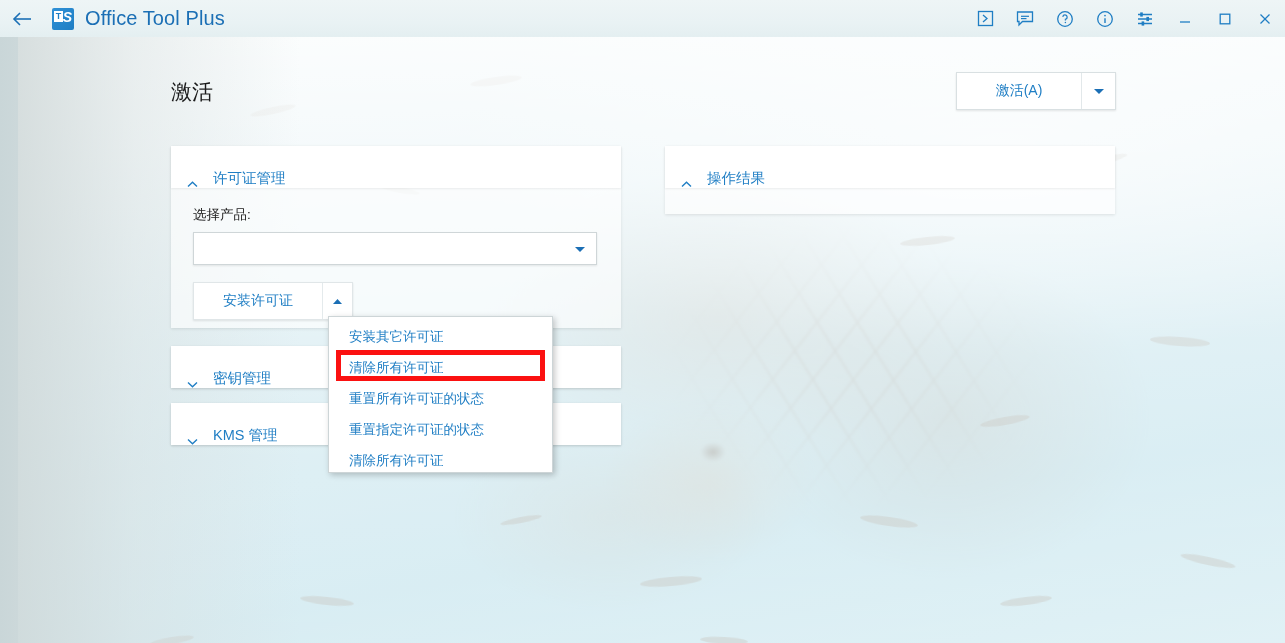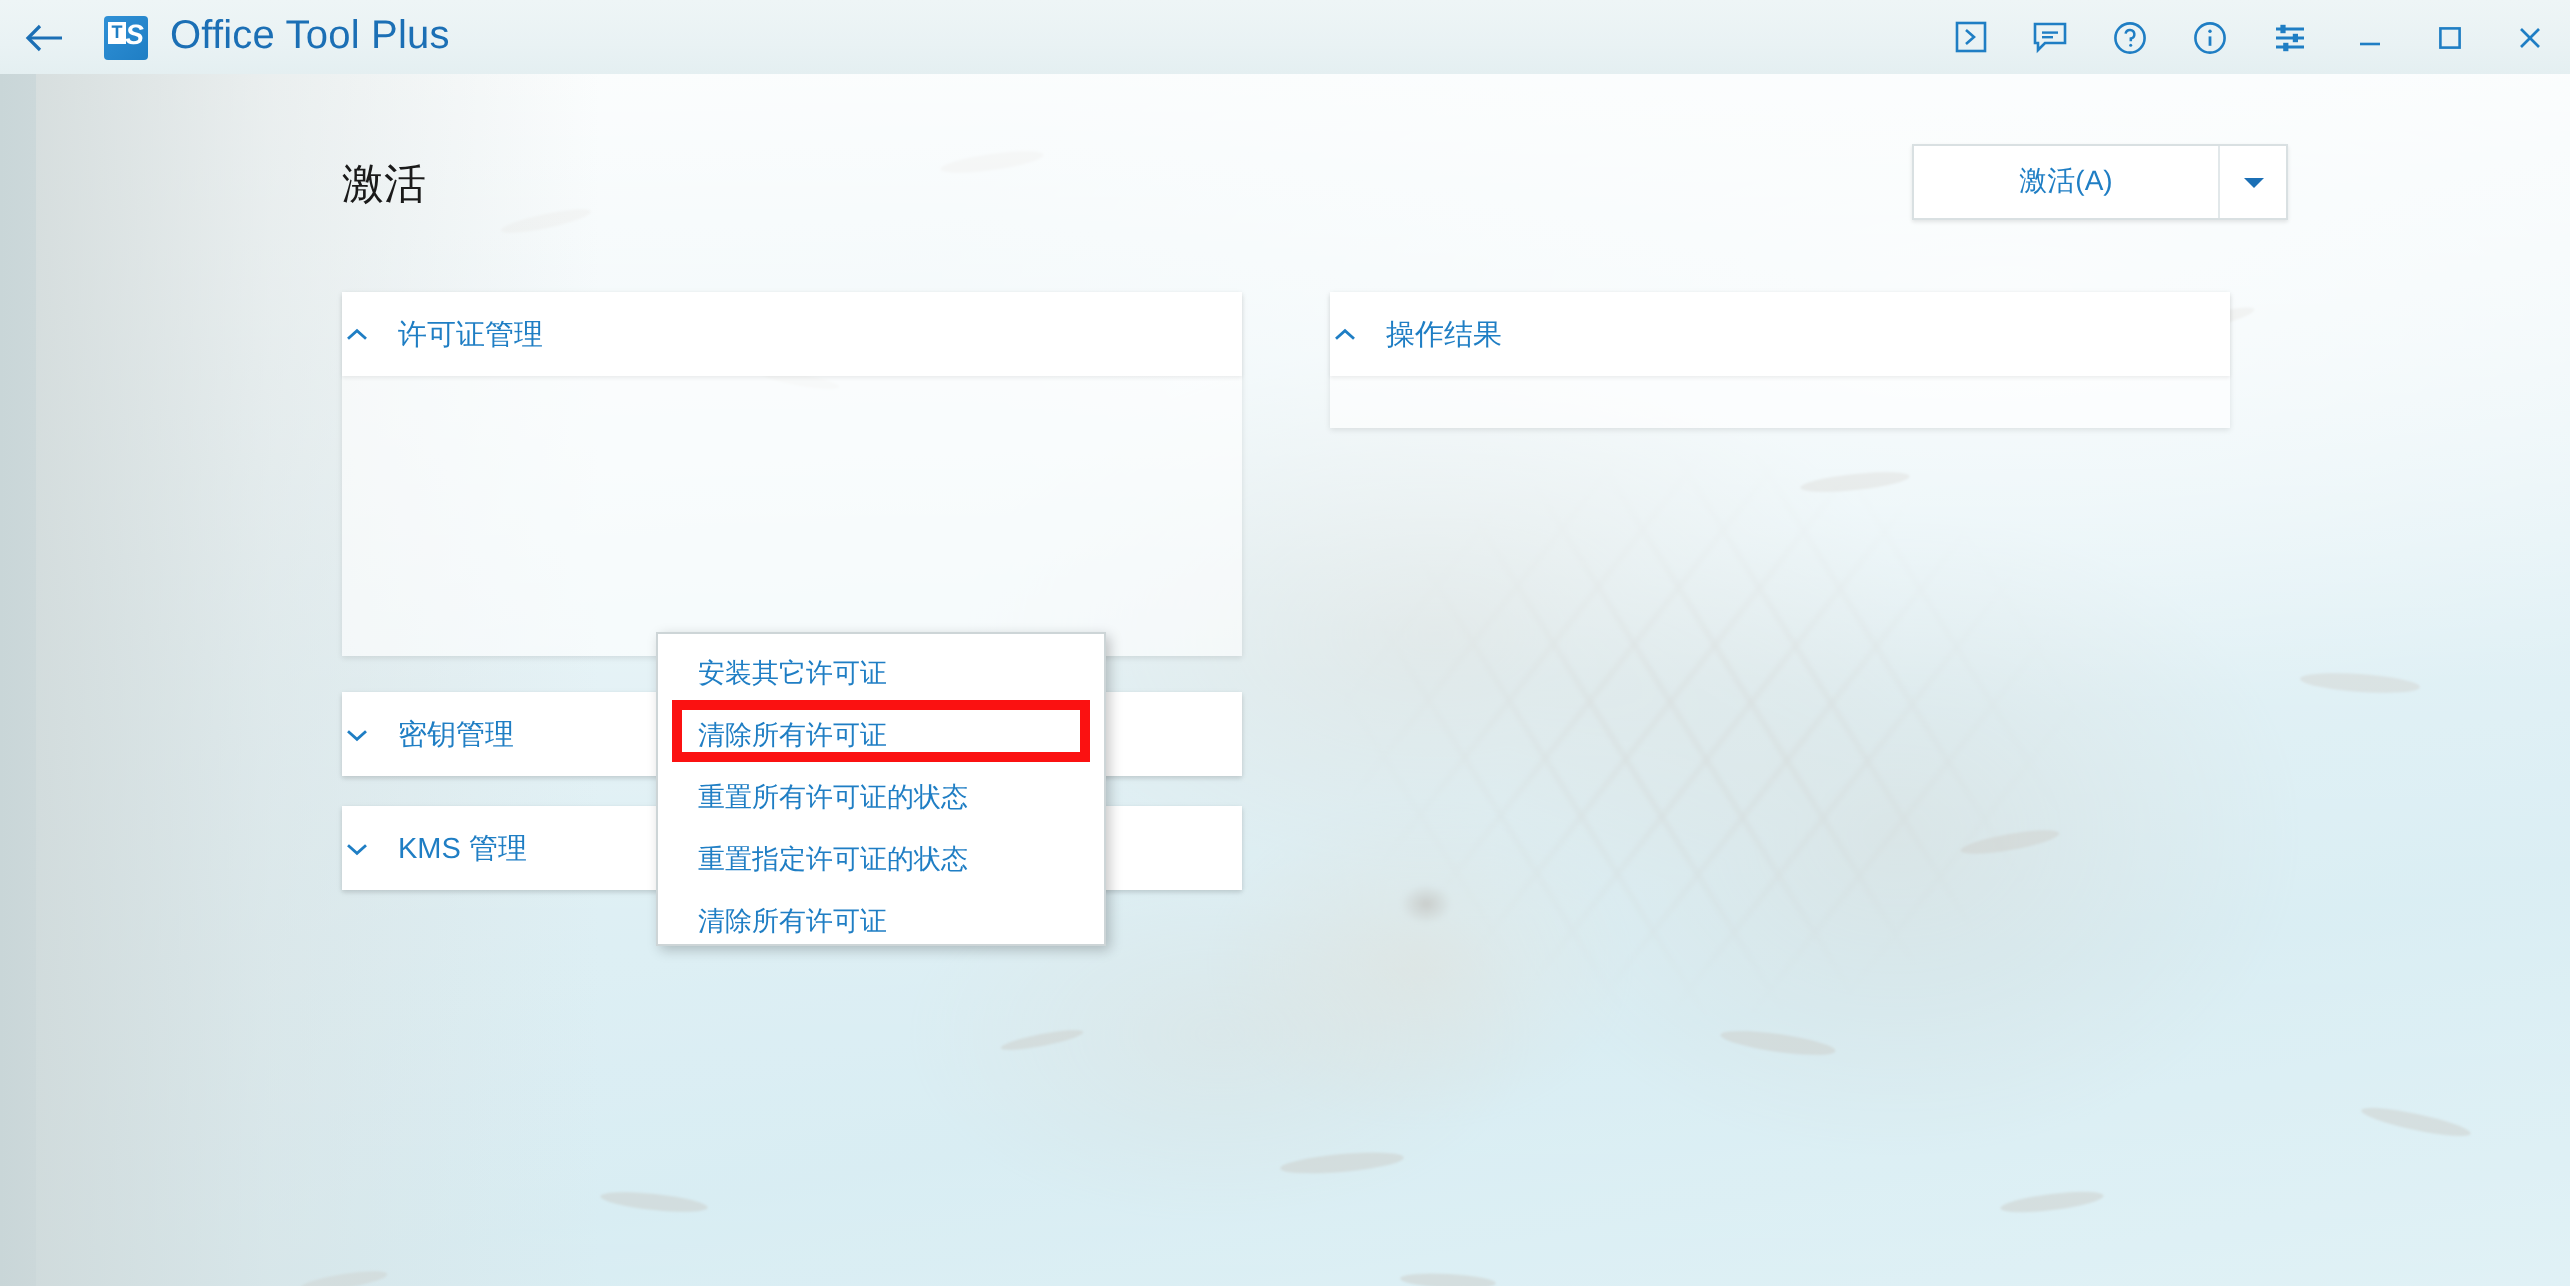--- a/index.html
+++ b/index.html
@@ -113,42 +113,42 @@
   }
   .tb-btn.win { width: 40px; }
   .tb-btn svg { display: block; }
 
   
   #page-title {
     position: absolute; left: 171px; top: 78px; z-index: 5;
     font-size: 21px; color: #1a1a1a;
   }
   #activate-group {
-    position: absolute; left: 956px; top: 72px; width: 188px; height: 38px; z-index: 5;
+    position: absolute; left: 956px; top: 72px; width: 160px; height: 38px; z-index: 5;
     display: flex; background: #fff; border: 1px solid #d9e0e2;
     box-shadow: 0 1px 2px rgba(0,0,0,.10);
   }
   #activate-group .ag-main {
     flex: 1; display: flex; align-items: center; justify-content: center;
     color: #1f7ec4; font-size: 14px;
   }
   #activate-group .ag-split { width: 1px; background: #e2e8ea; }
   #activate-group .ag-arrow {
     width: 33px; display: flex; align-items: center; justify-content: center;
   }
 
   
   .panel {
     position: absolute; z-index: 4;
     background: rgba(255,255,255,.62);
     box-shadow: 0 1px 3px rgba(0,0,0,.10);
   }
   .panel-head {
-    height: 42px; background: #ffffff; display: flex; align-items: center;
-    padding-left: 2px; box-shadow: 0 1px 2px rgba(0,0,0,.07);
+    height: 42px; background: #ffffff; display: flex; align-items: flex-end;
+    padding-left: 16px; box-shadow: 0 1px 2px rgba(0,0,0,.07);
   }
   .panel-head .chev { width: 20px; color: #1f7ec4; display: flex; align-items: center; }
   .panel-head .ph-title { color: #1f7ec4; font-size: 14.5px; margin-left: 6px; }
   .panel-body { padding: 18px 22px 22px 22px; }
 
   #panel-license { left: 171px; top: 146px; width: 450px; height: 182px; }
   #panel-keys    { left: 171px; top: 346px; width: 450px; height: 42px; background: #ffffff; }
   #panel-kms     { left: 171px; top: 403px; width: 450px; height: 42px; background: #ffffff; }
   #panel-result  { left: 665px; top: 146px; width: 450px; height: 68px; }
 
@@ -304,20 +304,40 @@
 
 <div class="panel" id="panel-license">
   <div class="panel-head">
     <span class="chev">
       <svg width="11" height="7" viewBox="0 0 11 7" fill="none" stroke="#1f7ec4" stroke-width="1.4">
           <path d="M1 5.4 L5.5 1.3 L10 5.4"></path>
         </svg>
     </span>
     <span class="ph-title">许可证管理</span>
   </div>
+  <div class="panel-body">
+    <div class="field-label">选择产品:</div>
+    <div class="combo">
+      <span></span>
+      <span class="combo-arrow">
+        <svg width="12" height="8" viewBox="0 0 12 8">
+            <path d="M1 2 L6 7 L11 2 Z" fill="#1b6fb5"></path>
+          </svg>
+      </span>
+    </div>
+    <div class="splitbtn">
+      <div class="sb-main">安装许可证</div>
+      <div class="sb-sep"></div>
+      <div class="sb-arrow">
+        <svg width="11" height="7" viewBox="0 0 11 7">
+            <path d="M1 6 L5.5 1 L10 6 Z" fill="#1b6fb5"></path>
+          </svg>
+      </div>
+    </div>
+  </div>
 </div>
 
 <div class="panel" id="panel-keys">
   <div class="panel-head">
     <span class="chev">
       <svg width="11" height="7" viewBox="0 0 11 7" fill="none" stroke="#1f7ec4" stroke-width="1.4">
           <path d="M1 1.6 L5.5 5.7 L10 1.6"></path>
         </svg>
     </span>
     <span class="ph-title">密钥管理</span>

